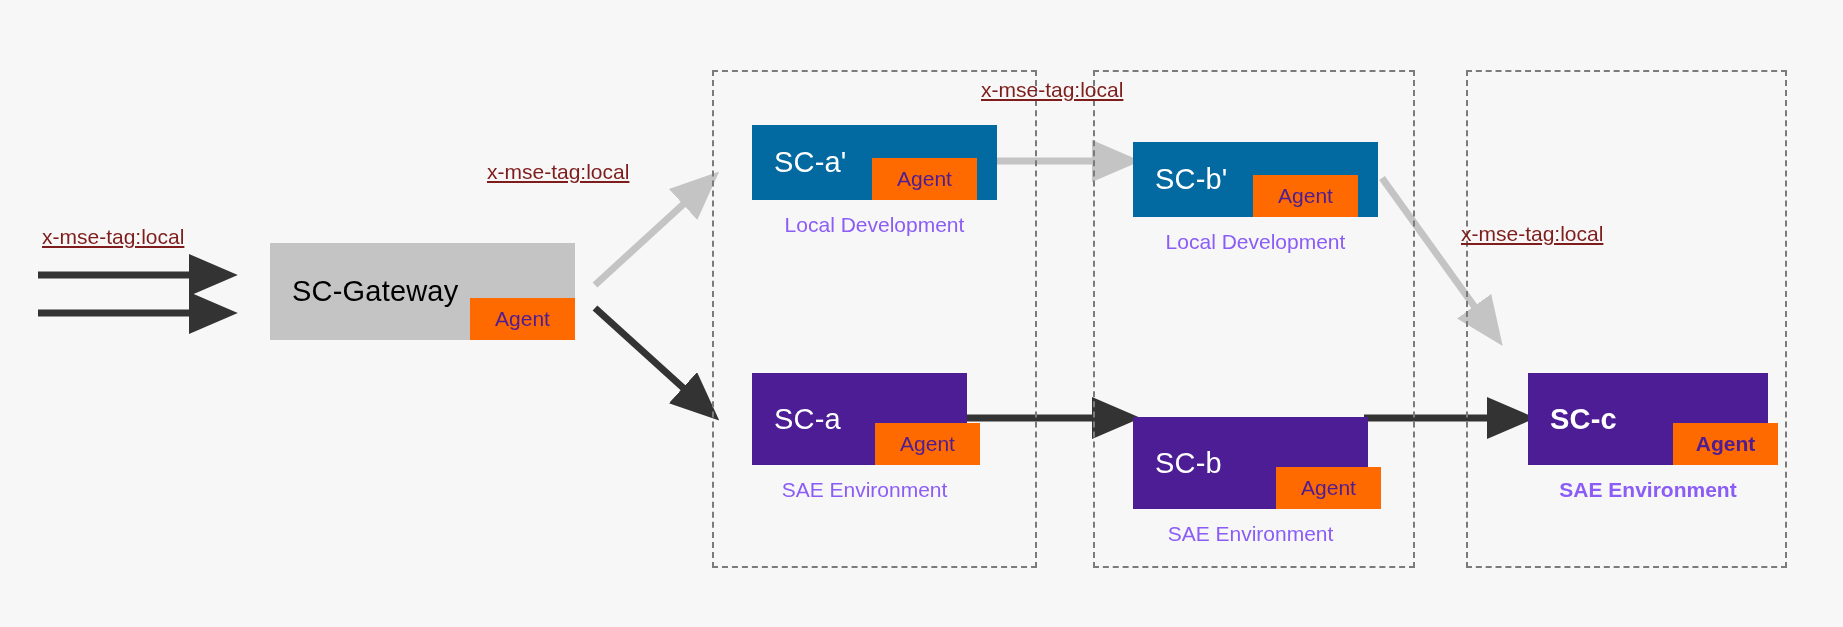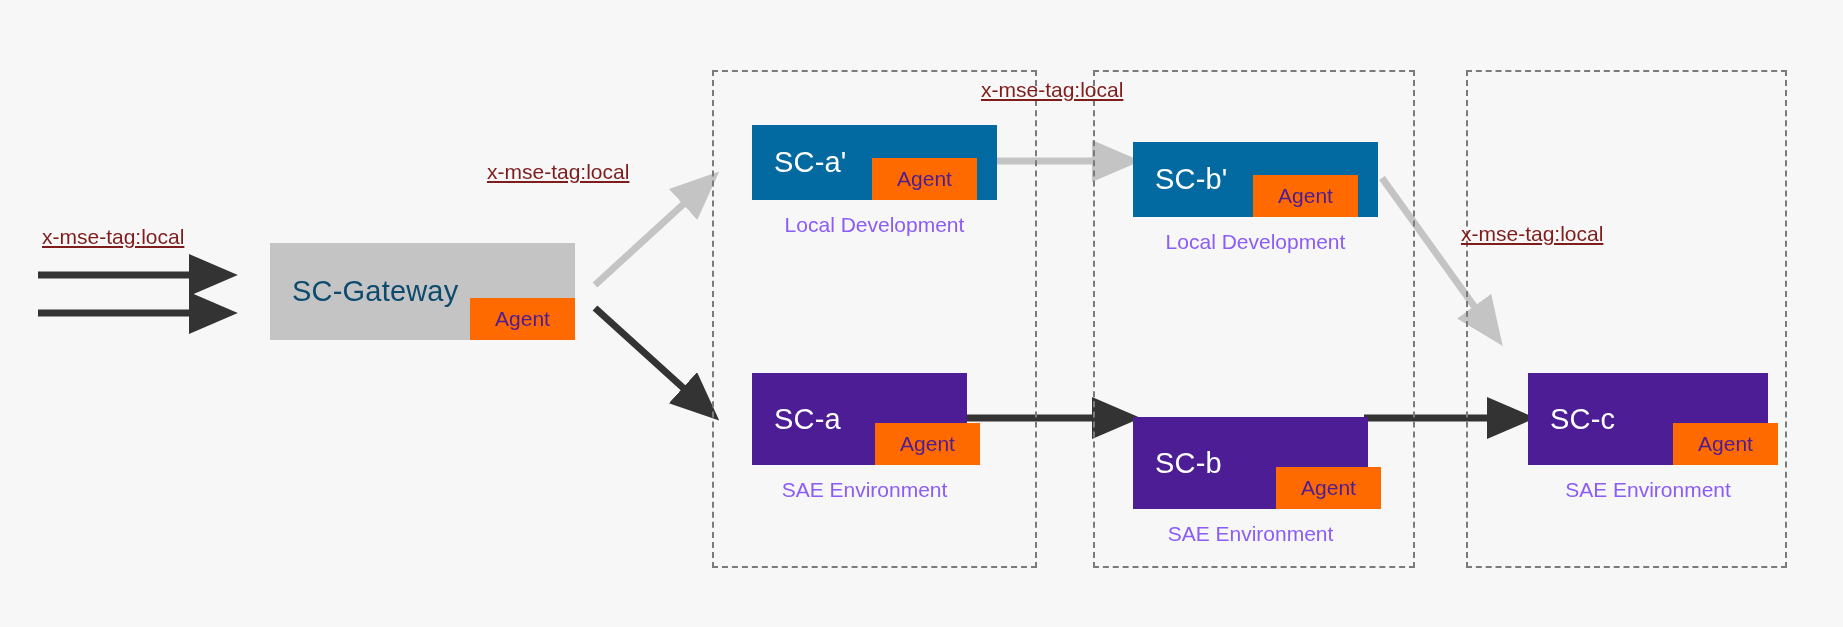--- a/index.html
+++ b/index.html
@@ -49,21 +49,21 @@
     box-sizing: border-box;
   }
   .node-title {
     font-size: 29px;
     letter-spacing: 0.2px;
     white-space: nowrap;
   }
   .node.light .node-box { background: #0369a1; }
   .node.light .node-title { color: #ffffff; }
   .node.gateway .node-box { background: #c4c4c4; }
-  .node.gateway .node-title { color: #0c4a6e; }
+  .node.gateway .node-title { color: #000000; }
   .node.dark .node-box { background: #4c1d95; }
   .node.dark .node-title { color: #ffffff; }
 
   .agent-badge {
     position: absolute;
     background: #ff6a00;
     color: #4c1d95;
     font-size: 21px;
     display: flex;
     align-items: center;
@@ -145,21 +145,21 @@
         <div class="agent-badge" style="left: 123px; top: 50px; width: 105px; height: 42px; background: rgb(255, 106, 0);">Agent</div>
         <div class="env-label" style="left: -10px; top: 105px; width: 245px;">SAE Environment</div>
       </div>
       <div class="node dark" style="left: 1133px; top: 373px; width: 235px; height: 92px; margin-top: 44px;">
         <div class="node-box">
           <span class="node-title">SC-b</span>
         </div>
         <div class="agent-badge" style="left: 143px; top: 50px; width: 105px; height: 42px; background: rgb(255, 106, 0);">Agent</div>
         <div class="env-label" style="left: -20px; top: 105px; width: 275px;">SAE Environment</div>
       </div>
-      <div class="node dark" style="left: 1528px; top: 373px; width: 240px; height: 92px;">
+      <div class="node dark" style="left: 1528px; top: 373px; width: 240px; height: 92px; font-weight: bold;">
         <div class="node-box">
           <span class="node-title">SC-c</span>
         </div>
         <div class="agent-badge" style="left: 145px; top: 50px; width: 105px; height: 42px; background: rgb(255, 106, 0);">Agent</div>
         <div class="env-label" style="left: -20px; top: 105px; width: 280px;">SAE Environment</div>
       </div>
     </div>
   <div id="label-layer">
       <div class="edge-label" style="left: 42px; top: 225px;">x-mse-tag:local</div>
       <div class="edge-label" style="left: 487px; top: 160px;">x-mse-tag:local</div>

